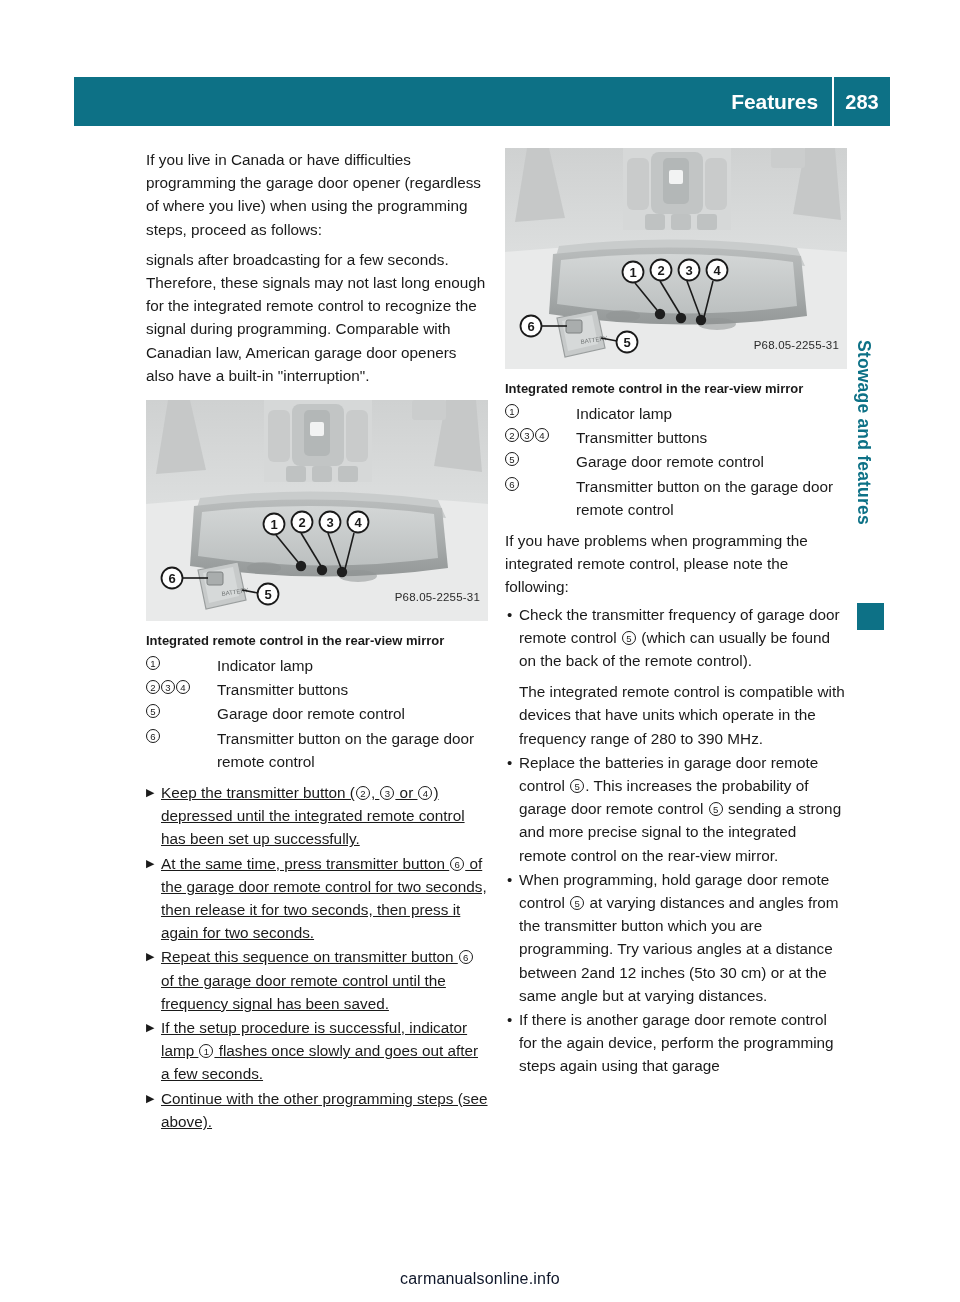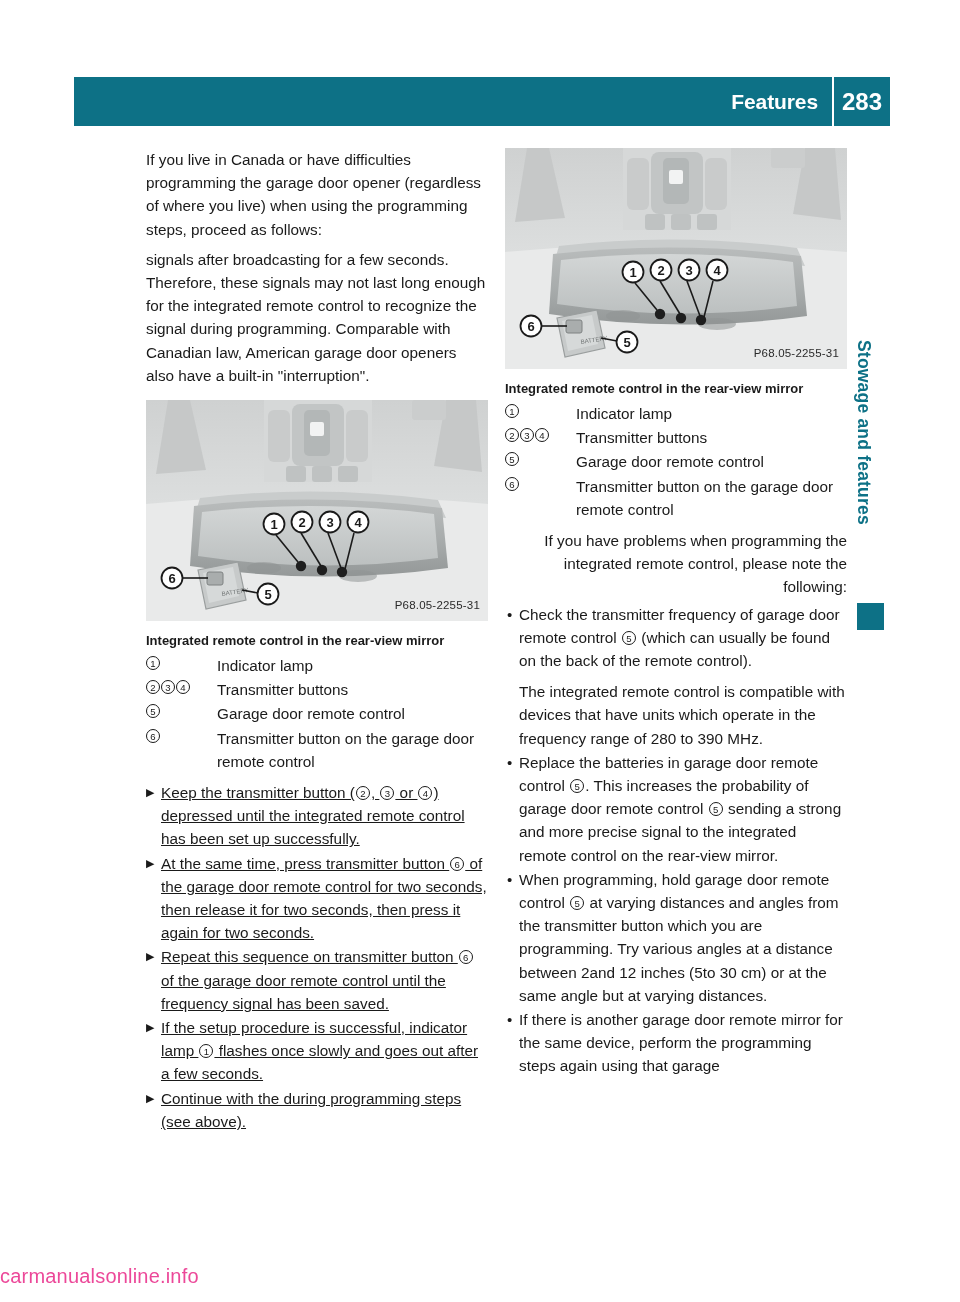--- a/index.html
+++ b/index.html
@@ -36,21 +36,21 @@
     padding-right: 14px;
     line-height: 1;
   }
   .header-divider {
     width: 2px;
     height: 49px;
     background: #ffffff;
   }
   .header-page {
     color: #ffffff;
-    font-size: 24px;
+    font-size: 20px;
     font-weight: bold;
     width: 56px;
     text-align: center;
     line-height: 1;
   }
 
   
   .col {
     position: absolute;
     top: 148px;
@@ -79,21 +79,21 @@
     margin: 13px 0 9px 0;
     width: 342px;
     height: 221px;
     position: relative;
     background: linear-gradient(180deg,#d2d4d4 0%,#d9dbdb 44%,#e3e4e4 45%,#eceded 100%);
     overflow: hidden;
   }
   .fig-code {
     position: absolute;
     right: 8px;
-    bottom: 4px;
+    bottom: 12px;
     font-size: 11.5px;
     color: #2a2a2a;
     letter-spacing: 0.2px;
   }
   .fig-caption {
     margin: 0 0 3px 0;
     font-size: 13px;
     line-height: 21px;
     font-weight: bold;
   }
@@ -187,23 +187,23 @@
     height: 27px;
     background: #0d7186;
   }
 
   
   .watermark {
     position: absolute;
     left: 0;
     right: 0;
     bottom: 14px;
-    text-align: left;
-    color: #ec4899;
-    font-size: 20px;
+    text-align: center;
+    color: #0f172a;
+    font-size: 16px;
     letter-spacing: 0.2px;
   }
 
   
   .fig-svg { position: absolute; inset: 0; width: 100%; height: 100%; display: block; }
 </style>
 </head>
 <body>
 
 <div class="header">
@@ -337,21 +337,21 @@
       <div class="step">
         <div class="step-marker">▶</div>
         <div class="step-body">Repeat this sequence on transmitter button <span class="cnum inline-cnum">6</span> of the garage door remote control until the frequency signal has been saved.</div>
       </div>
       <div class="step">
         <div class="step-marker">▶</div>
         <div class="step-body">If the setup procedure is successful, indicator lamp <span class="cnum inline-cnum">1</span> flashes once slowly and goes out after a few seconds.</div>
       </div>
       <div class="step">
         <div class="step-marker">▶</div>
-        <div class="step-body">Continue with the during programming steps (see above).</div>
+        <div class="step-body">Continue with the other programming steps (see above).</div>
       </div>
     </div>
 </div>
 
 <div class="col col-right">
 
   <div class="figure" style="margin-top:0;">
     <svg class="fig-svg" viewBox="0 0 342 221" preserveAspectRatio="none">
       <defs>
         <linearGradient id="hdl2" x1="0" y1="0" x2="0" y2="1">
@@ -453,38 +453,38 @@
         <div class="legend-text">Garage door remote control</div>
       </div>
       <div class="legend-row">
         <div class="legend-keys">
           <span class="cnum">6</span>
         </div>
         <div class="legend-text">Transmitter button on the garage door remote control</div>
       </div>
     </div>
 
-  <p class="para" style="margin-top:2px;text-align:right;">If you have problems when programming the integrated remote control, please note the following:</p>
+  <p class="para" style="margin-top:2px;">If you have problems when programming the integrated remote control, please note the following:</p>
 
   <div class="bullets">
       <div class="bullet">
         <div class="bullet-marker">•</div>
         <div class="bullet-body">Check the transmitter frequency of garage door remote control <span class="cnum inline-cnum">5</span> (which can usually be found on the back of the remote control).<div class="bullet-sub">The integrated remote control is compatible with devices that have units which operate in the frequency range of 280 to 390 MHz.</div></div>
       </div>
       <div class="bullet">
         <div class="bullet-marker">•</div>
         <div class="bullet-body">Replace the batteries in garage door remote control <span class="cnum inline-cnum">5</span>. This increases the probability of garage door remote control <span class="cnum inline-cnum">5</span> sending a strong and more precise signal to the integrated remote control on the rear-view mirror.</div>
       </div>
       <div class="bullet">
         <div class="bullet-marker">•</div>
         <div class="bullet-body">When programming, hold garage door remote control <span class="cnum inline-cnum">5</span> at varying distances and angles from the transmitter button which you are programming. Try various angles at a distance between 2and 12 inches (5to 30 cm) or at the same angle but at varying distances.</div>
       </div>
       <div class="bullet">
         <div class="bullet-marker">•</div>
-        <div class="bullet-body">If there is another garage door remote mirror for the same device, perform the programming steps again using that garage</div>
+        <div class="bullet-body">If there is another garage door remote control for the again device, perform the programming steps again using that garage</div>
       </div>
     </div>
 </div>
 
 <div class="thumb-label">Stowage and features</div>
 <div class="thumb-square"></div>
 
 <div class="watermark">carmanualsonline.info</div>
 
 </body></html>

